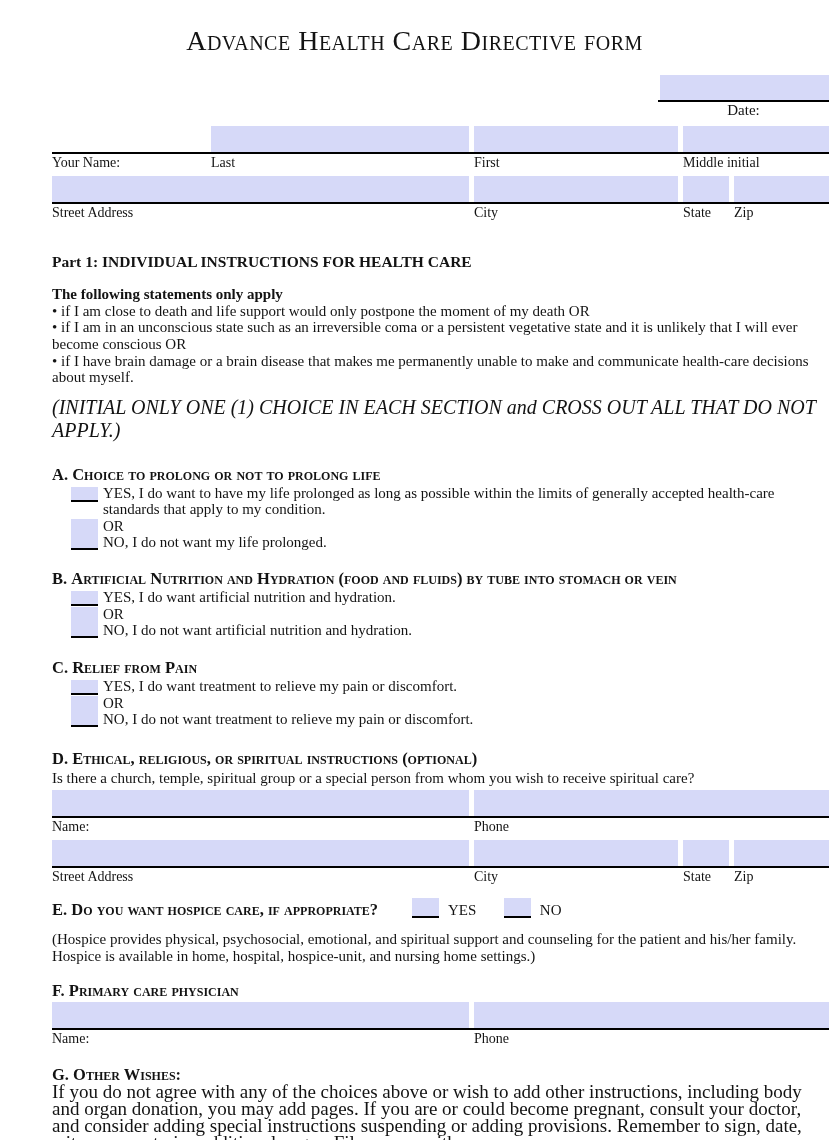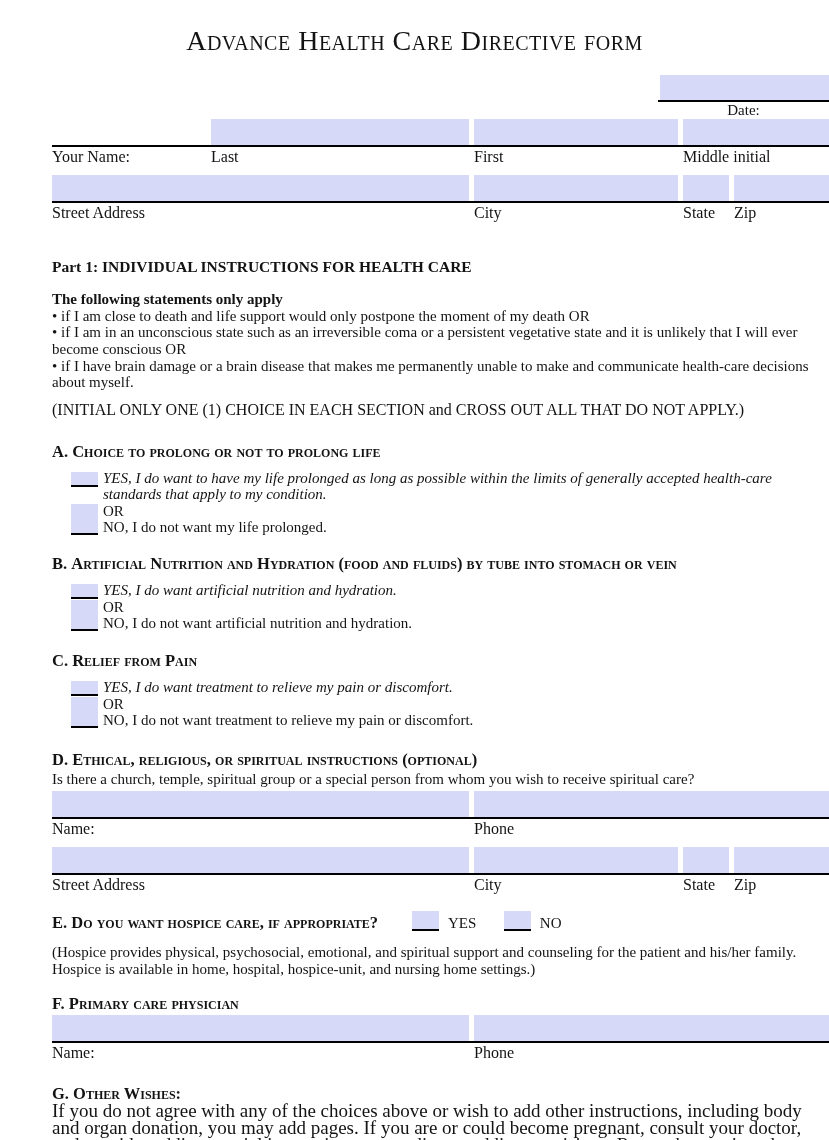--- a/index.html
+++ b/index.html
@@ -14,46 +14,46 @@
     font-family:"Liberation Serif", serif;color:var(--ink);
   }
   .content{margin-left:52px;width:777px;}
   .title{
     text-align:center;font-variant:small-caps;font-weight:normal;
     font-size:28px;line-height:1.08;margin:26px 0 0 0;letter-spacing:.5px;
   }
   
   .date-wrap{width:171px;margin-left:606px;margin-top:19px;border-bottom:2.5px solid var(--rule);}
   .date-box{height:25px;background:var(--field);margin-left:2px;}
-  .date-label{width:171px;margin-left:606px;text-align:center;font-size:15px;height:17px;line-height:17px;}
+  .date-label{width:171px;margin-left:606px;text-align:center;font-size:15px;height:24px;line-height:17px;}
   
   .inputs-row{position:relative;height:26px;}
   .fbox{position:absolute;top:0;height:26px;background:var(--field);}
   .p-last{left:159px;width:258px;}
   .p-c2{left:422px;width:204px;}
   .p-c3{left:631px;width:146px;}
   .p-full1{left:0;width:417px;}
   .p-state{left:631px;width:46px;}
   .p-zip{left:682px;width:95px;}
   .p-phone{left:422px;width:355px;}
   .rule{border-top:2.5px solid var(--rule);height:0;}
-  .labels-row{position:relative;height:28px;font-size:16px;}
+  .labels-row{position:relative;height:22px;font-size:14px;}
   .lab{position:absolute;top:1px;white-space:nowrap;}
   .l0{left:0;} .l-last{left:159px;} .l-c2{left:422px;} .l-c3{left:631px;} .l-zip{left:682px;}
   
   .part1{margin-top:27px;font-weight:bold;font-size:15.5px;}
   .intro{margin-top:15px;font-size:15px;line-height:16.6px;}
   .intro-head{font-weight:bold;}
-  .instruction{margin-top:10px;font-size:16px;}
+  .instruction{margin-top:10px;font-size:20px;font-style:italic;}
   .sec-head{font-size:16.5px;font-weight:bold;line-height:17px;}
   .sc{font-variant:small-caps;}
   .mtA{margin-top:24px;} .mtB{margin-top:19px;} .mtC{margin-top:20px;} .mtD{margin-top:22px;}
   .mtF{margin-top:18px;} .mtG{margin-top:14px;}
   .choice{display:flex;margin-left:19px;font-size:15px;line-height:16.5px;}
-  .choice-first{margin-top:10px;font-style:italic;}
+  .choice-first{margin-top:2px;}
   .ibox{width:27px;height:15px;background:var(--field);border-bottom:2px solid var(--rule);margin:2px 5px 0 0;flex:none;}
   .ibox-tall{width:27px;height:31px;background:var(--field);border-bottom:2px solid var(--rule);margin:1px 5px 0 0;flex:none;}
   .choice-text{max-width:715px;}
   .orr{font-weight:normal;}
   .d-question{font-size:15px;margin-top:3px;line-height:17px;}
   .gap3{height:3px;}
   .hospice-row{margin-top:8px;font-size:15px;white-space:nowrap;}
   .e-box{display:inline-block;width:27px;height:20px;background:var(--field);border-bottom:2px solid var(--rule);vertical-align:-3px;}
   .e-ml1{margin-left:30px;} .e-ml2{margin-left:24px;}
   .e-lab{margin-left:5px;}

